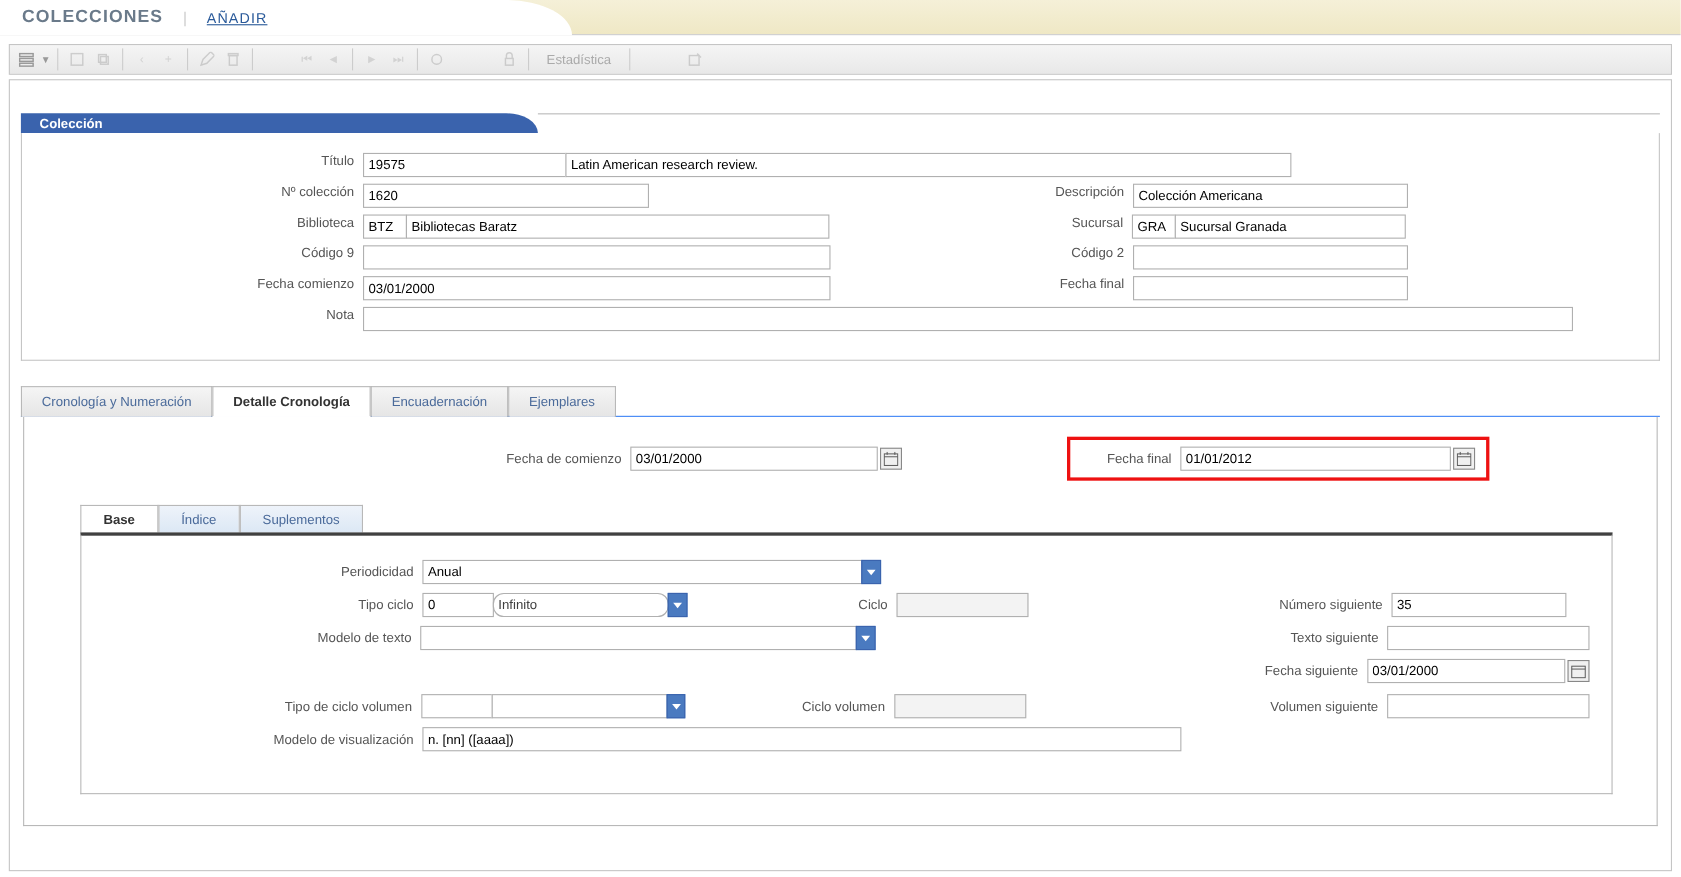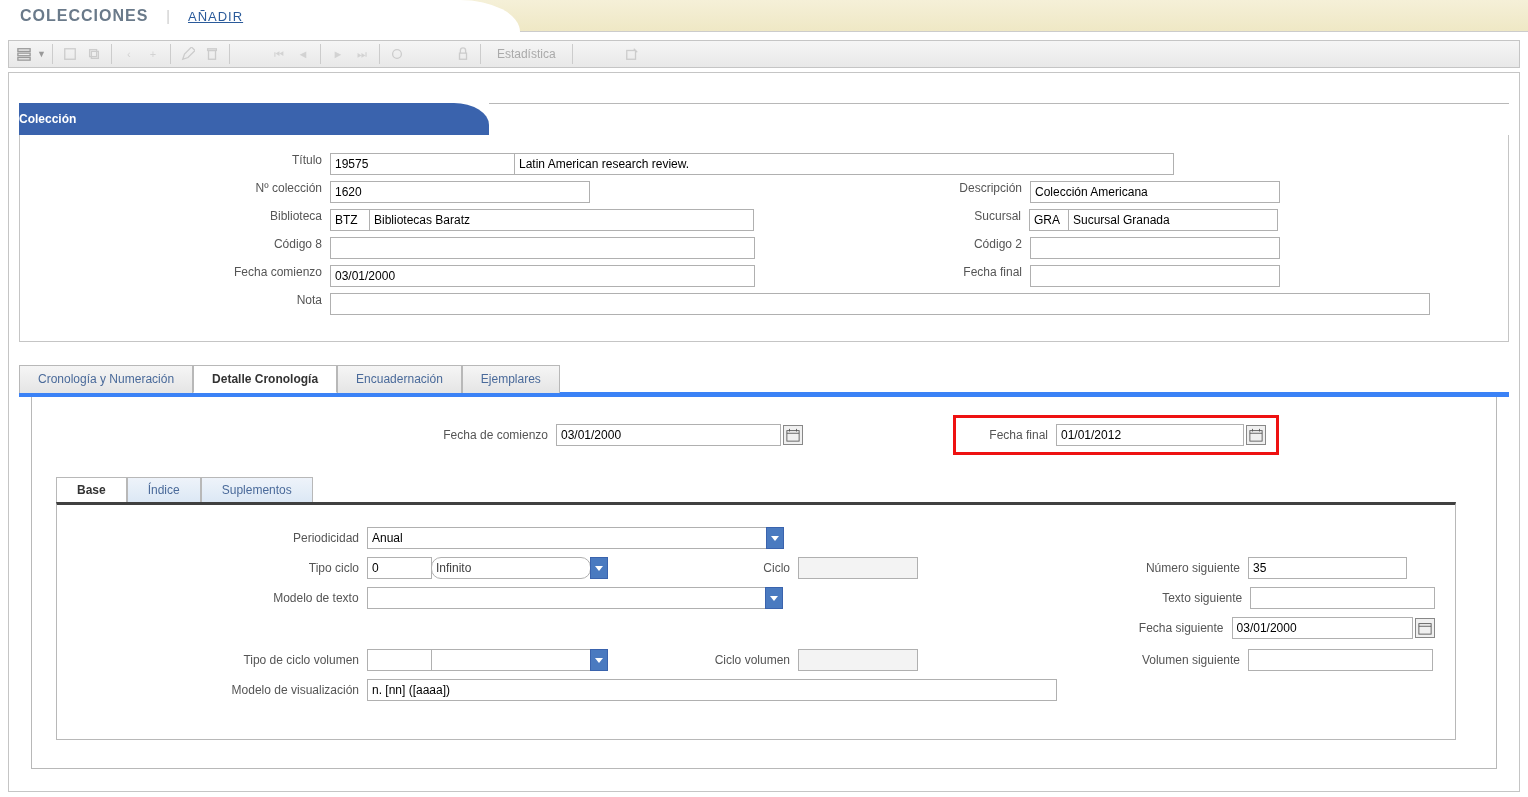--- a/index.html
+++ b/index.html
@@ -19,33 +19,33 @@
 .tb-sep { width: 1px; height: 20px; background: #ccc; margin: 0 4px; }
 .tb-btn.disabled { opacity: 0.4; cursor: not-allowed; }
 .tb-text-btn { padding: 0 10px; color: #aaa; font-size: 12px; height: 22px; border: none; background: transparent; }
 
 
 .content { border: 1px solid #c5c5c5; margin: 4px 8px 8px 8px; padding: 0; background: #fff; min-height: 720px; }
 
 
 .section-header { margin: 30px 10px 0 10px; position: relative; }
 .section-header-wrap { display: flex; }
-.section-header-blue { background: #3a63ad; color: #fff; font-weight: bold; padding: 4px 0; width: 470px; border-top-right-radius: 35px 22px; height: 32px; display: flex; align-items: center; }
+.section-header-blue { background: #3a63ad; color: #fff; font-weight: bold; padding: 4px 17px; width: 470px; border-top-right-radius: 35px 22px; height: 18px; display: flex; align-items: center; }
 
 
 .panel { border: 1px solid #c5c5c5; border-top: none; margin: 0 10px; padding: 18px 10px 20px 10px; }
 .form-row { display: flex; margin-bottom: 6px; gap: 0; }
 .form-label { text-align: right; padding-right: 8px; color: #555; font-size: 12px; }
 .form-input { border: 1px solid #b0b0b0; height: 22px; padding: 2px 4px; font-size: 12px; background: #fff; font-family: inherit; }
 
 
-.tabs { margin: 22px 10px 0 10px; display: flex; border-bottom: 5px solid #3b82f6; text-align: center; }
+.tabs { margin: 22px 10px 0 10px; display: flex; border-bottom: 1px solid #3b82f6; text-align: center; }
 .tab { border: 1px solid #b8b8b8; border-bottom: none; padding: 6px 18px; background: linear-gradient(#f5f5f5, #e5e5e5); color: #4a6a9a; font-size: 12px; margin-right: 0; cursor: pointer; position: relative; top: 1px; }
 .tab.active { background: #fff; font-weight: bold; color: #333; border-bottom: 1px solid #fff; }
-.tab-content { border: 1px solid #b8b8b8; border-top: none; margin: 0 22px; padding: 18px 20px 28px 4px; }
+.tab-content { border: 1px solid #b8b8b8; border-top: none; margin: 0 12px; padding: 18px 20px 28px 31px; }
 
 
 .highlight-box { border: 3px solid #ee1111; padding: 6px 10px; display: inline-flex; align-items: center; }
 
 
 .inner-tabs { display: flex; margin: 22px 20px 0 20px; }
 .inner-tab { border: 1px solid #b8b8b8; border-bottom: none; padding: 5px 20px; background: linear-gradient(#eef3fa, #dce8f5); color: #4a6a9a; font-size: 12px; cursor: pointer; }
 .inner-tab.active { background: #fff; font-weight: bold; color: #333; }
 .inner-tab-content { border: 1px solid #b8b8b8; margin: 0 20px; padding: 22px 20px 30px 20px; position: relative; }
 .inner-tabs + .inner-tab-content { border-top: 3px solid #404040; }
@@ -167,21 +167,21 @@
     <div class="form-row">
       <span class="form-label" style="width:300px">Biblioteca</span>
       <input class="form-input" style="width: 40px;" value="BTZ">
       <input class="form-input" style="width: 385px; margin-left: -1px;" value="Bibliotecas Baratz">
       <span class="form-label" style="width:275px">Sucursal</span>
       <input class="form-input" style="width: 40px;" value="GRA">
       <input class="form-input" style="width: 210px; margin-left: -1px;" value="Sucursal Granada">
     </div>
 
     <div class="form-row">
-      <span class="form-label" style="width:300px">Código 8</span>
+      <span class="form-label" style="width:300px">Código 9</span>
       <input class="form-input" style="width: 425px;" value="">
       <span class="form-label" style="width:275px">Código 2</span>
       <input class="form-input" style="width: 250px;" value="">
     </div>
 
     <div class="form-row">
       <span class="form-label" style="width:300px">Fecha comienzo</span>
       <input class="form-input" style="width: 425px;" value="03/01/2000">
       <span class="form-label" style="width:275px">Fecha final</span>
       <input class="form-input" style="width: 250px;" value="">
@@ -209,21 +209,21 @@
           <svg viewBox="0 0 16 16">
             <rect x="1" y="3" width="14" height="12" fill="none" stroke="#555"></rect>
             <line x1="1" y1="6" x2="15" y2="6" stroke="#555"></line>
             <line x1="4" y1="1" x2="4" y2="4" stroke="#555"></line>
             <line x1="12" y1="1" x2="12" y2="4" stroke="#555"></line>
           </svg>
         </span>
       <span style="width:150px"></span>
       <span class="highlight-box">
         <span class="form-label" style="width:90px">Fecha final</span>
-        <input class="form-input" style="width: 188px;" value="01/01/2012">
+        <input class="form-input" style="width: 246px;" value="01/01/2012">
         <span class="cal-icon">
             <svg viewBox="0 0 16 16">
               <rect x="1" y="3" width="14" height="12" fill="none" stroke="#555"></rect>
               <line x1="1" y1="6" x2="15" y2="6" stroke="#555"></line>
               <line x1="4" y1="1" x2="4" y2="4" stroke="#555"></line>
               <line x1="12" y1="1" x2="12" y2="4" stroke="#555"></line>
             </svg>
           </span>
       </span>
     </div>

